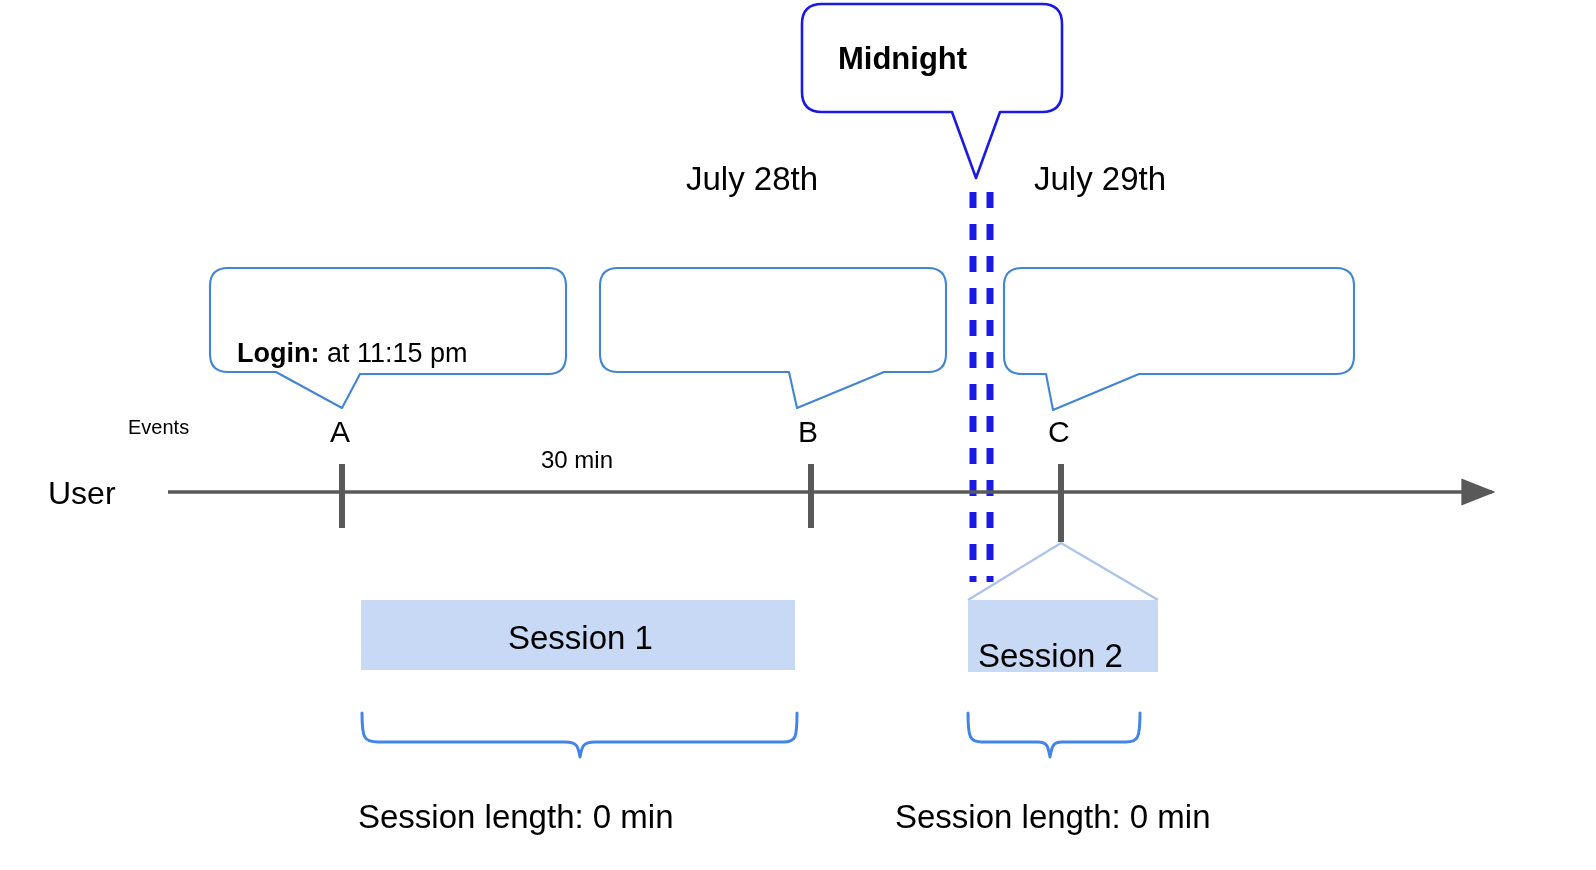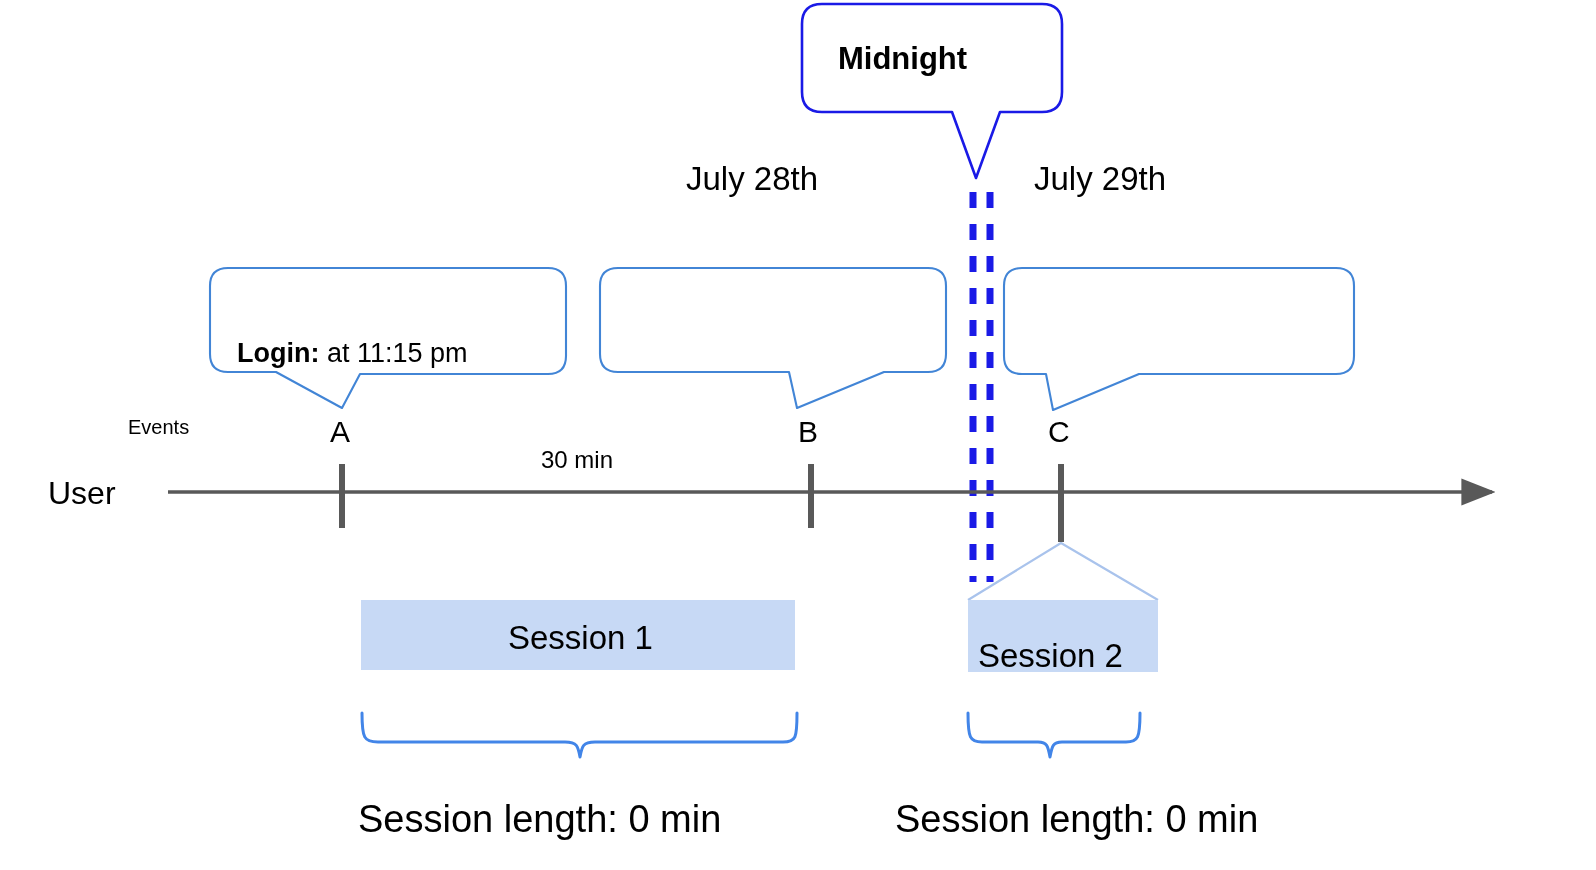--- a/index.html
+++ b/index.html
@@ -30,21 +30,21 @@
     white-space: nowrap;
     color: #000000;
     font-family: "Liberation Sans", sans-serif;
   }
   .lbl-user     { font-size: 32px; }
   .lbl-events   { font-size: 20px; }
   .lbl-node     { font-size: 30px; }
   .lbl-date     { font-size: 33px; }
   .lbl-duration { font-size: 24px; text-align: center; }
   .lbl-session  { font-size: 33px; }
-  .lbl-footnote { font-size: 38px; }
+  .lbl-footnote { font-size: 33px; }
   .callout-text { font-size: 27px; }
   .callout-text .b { font-weight: bold; }
   .midnight-text{ font-size: 31px; font-weight: bold; }
 </style>
 </head>
 <body>
 
 <div id="stage">
 
   <svg class="layer" viewBox="0 0 1596 870">

